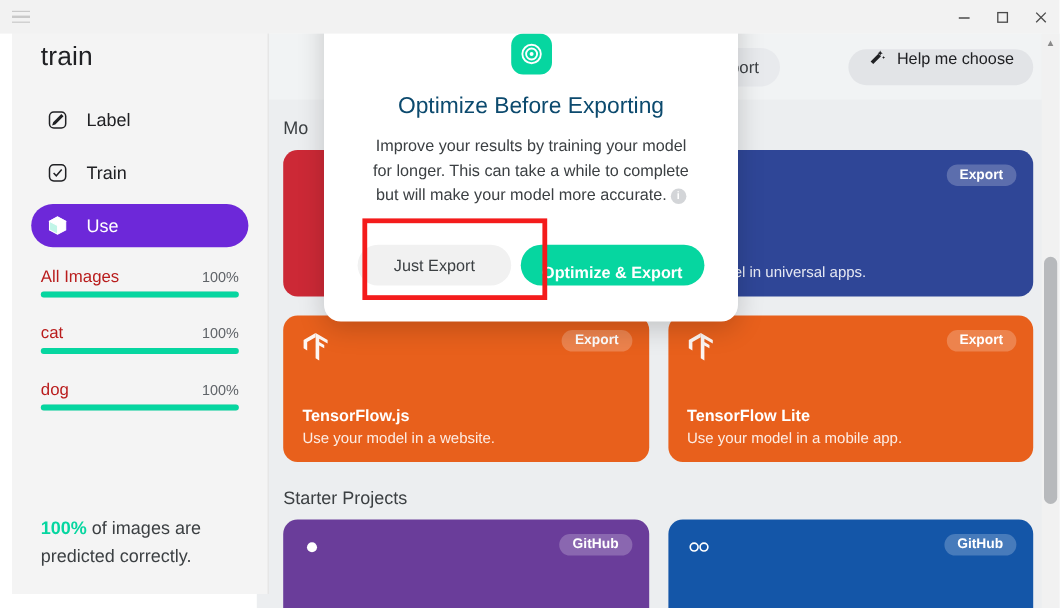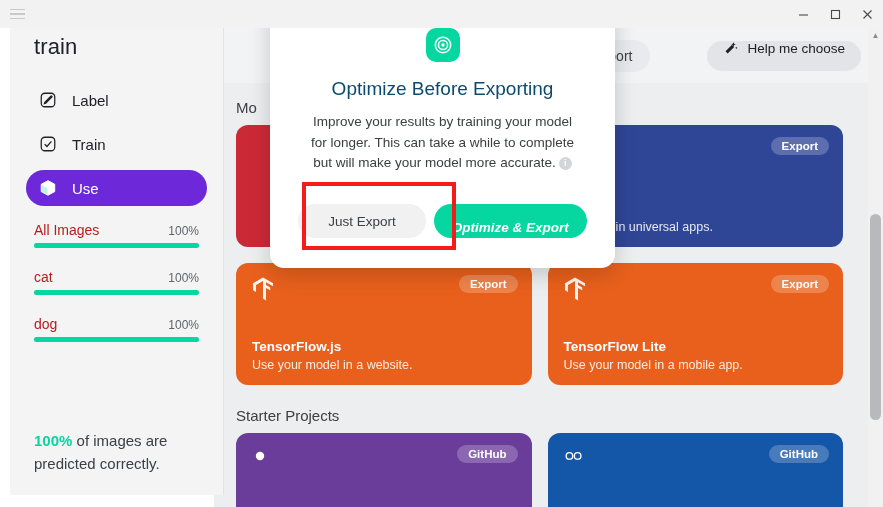--- a/index.html
+++ b/index.html
@@ -110,21 +110,21 @@
     margin-left: auto;
     height: 30px; padding: 0 16px;
     background: #e2e4e7; border-radius: 17px;
     display: flex; align-items: flex-start; gap: 9px;
     font-size: 13.5px; color: #202124; cursor: pointer;
   }
 
   .content {
     position: absolute; top: 55px; left: 0;
     width: 669px; height: 424px;
-    padding: 12px 40px 0 22px;
+    padding: 12px 22px 0 22px;
   }
   .section-title {
     font-size: 15px; color: #3c4043;
     margin-bottom: 9px; margin-top: 4px;
   }
   .card-grid {
     display: grid; grid-template-columns: 1fr 1fr; gap: 16px;
   }
   .card {
     position: relative;
@@ -209,21 +209,21 @@
   .btn-secondary {
     height: 34px; padding: 0 30px; border: none;
     background: #f1f1f1; color: #3c4043;
     border-radius: 18px; font-size: 13.5px;
     font-family: "Liberation Sans", sans-serif; cursor: pointer; text-align: right;
   }
   .btn-primary {
     height: 34px; padding: 16px 18px; border: none;
     background: #06d6a0; color: #ffffff;
     border-radius: 18px; font-size: 13.5px; font-weight: 700;
-    font-family: "Liberation Sans", sans-serif; cursor: pointer; font-style: italic;
+    font-family: "Liberation Sans", sans-serif; cursor: pointer;
   }
   .annot-box {
     position: absolute;
     left: 302px; top: 182px; width: 154px; height: 68px;
     border: 4px solid #f41b1b;
     z-index: 70; pointer-events: none;
   }
 </style>
 </head>
 <body>

